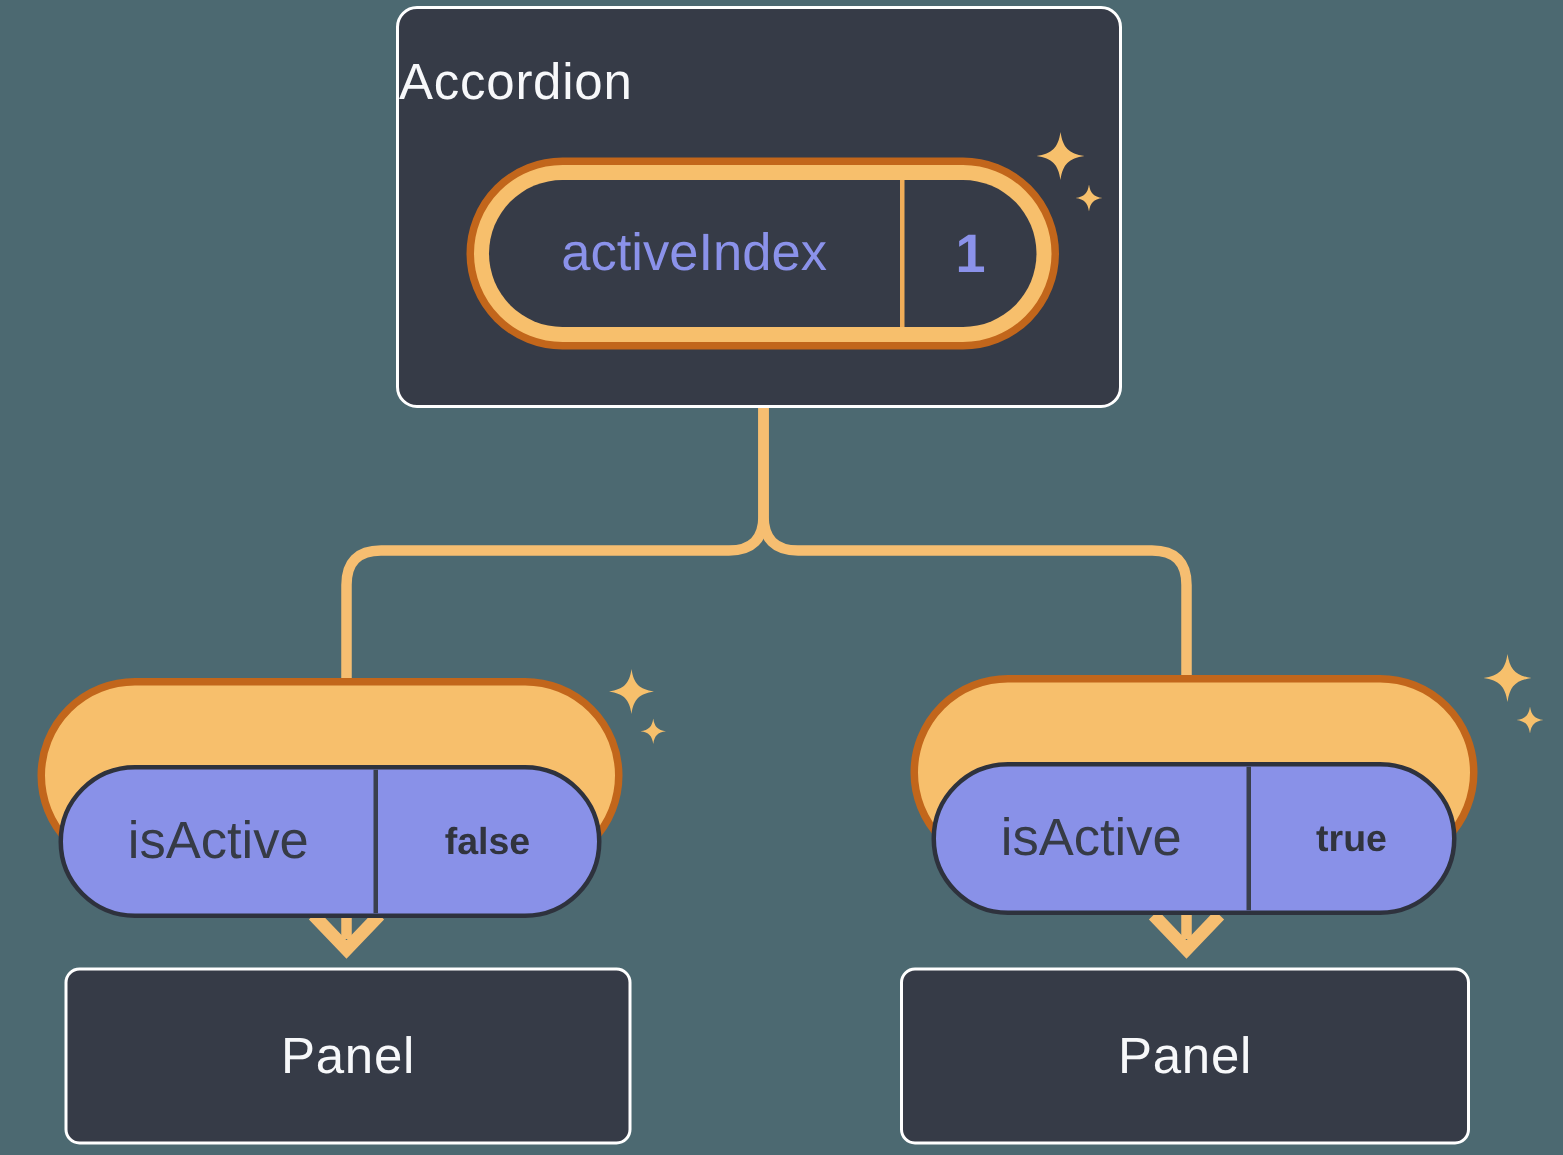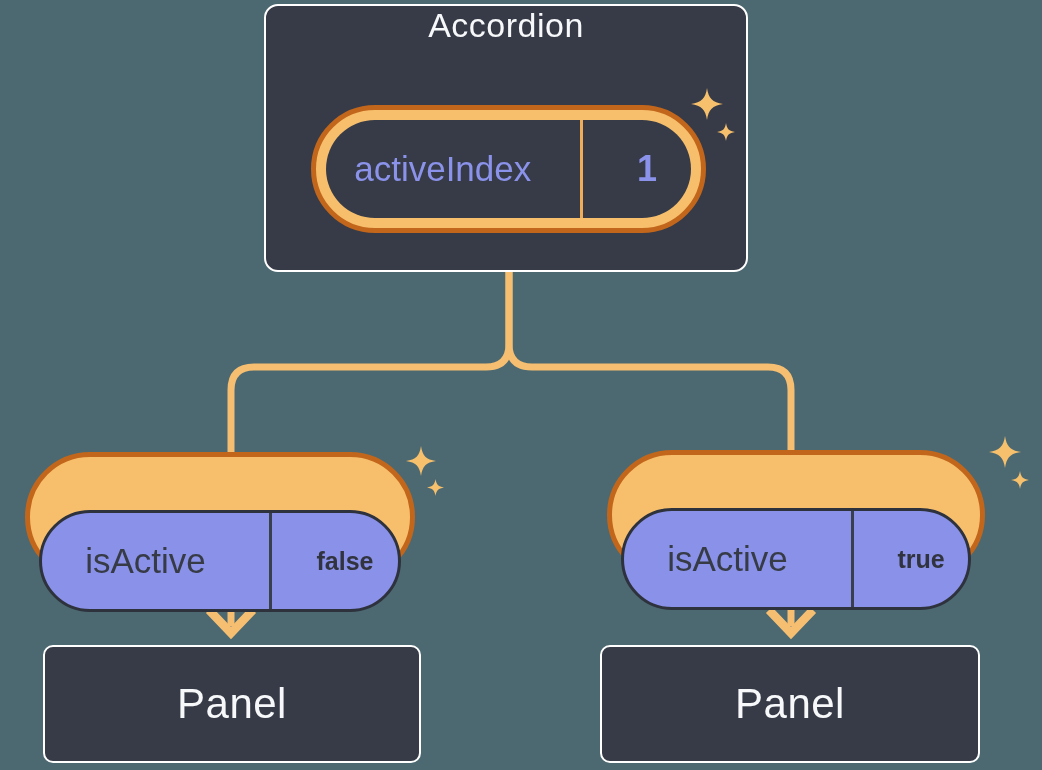--- a/index.html
+++ b/index.html
@@ -10,33 +10,33 @@
   }
   .connector-svg { position:absolute; left:0; top:0; z-index:1; }
 
   
   .component-box {
     position:absolute; box-sizing:border-box; z-index:2;
     background:#363B47; border:2.5px solid #FFFFFF; border-radius:14px;
   }
   .accordion-box { left:264px; top:4px; width:484px; height:268px; }
   .component-title {
-    text-align:center; 
+    margin-top:30px;
     font-size:34px; font-weight:500; letter-spacing:0.5px; color:#F7F8FA;
   }
 
   
   .state-pill {
     position:absolute; left:45px; top:99px; width:395px; height:128px;
     box-sizing:border-box; border-radius:999px;
     background:#F7BF6C; border:5px solid #C2661B; padding:10px;
   }
   .pill-inner {
     width:100%; height:100%; border-radius:999px; box-sizing:border-box;
-    display:flex; align-items:stretch; overflow:hidden;gap:20px;
+    display:flex; align-items:stretch; overflow:hidden;
   }
   .state-pill .pill-inner { background:#363B47; }
   .state-name {
     flex:1; display:flex; align-items:center; justify-content:center;
     color:#8B92EA; font-size:35px;
   }
   .state-divider { width:3.5px; background:#F0AD58; }
   .state-value {
     width:88px; display:flex; align-items:center; justify-content:center;
     color:#8B92EA; font-size:36px; font-weight:700;
@@ -61,21 +61,21 @@
   }
 
   
   .panel-box {
     position:absolute; box-sizing:border-box; z-index:2;
     background:#363B47; border:2.5px solid #FFFFFF; border-radius:10px;
     display:flex; align-items:center; justify-content:center;
   }
   .panel-left  { left:43px;  top:645px; width:378px; height:118px; }
   .panel-right { left:600px; top:645px; width:380px; height:118px; }
-  .panel-title { font-size:42px; font-weight:500; letter-spacing:0.5px; color:#F7F8FA; }
+  .panel-title { font-size:34px; font-weight:500; letter-spacing:0.5px; color:#F7F8FA; }
 
   
   .sparkle { position:absolute; z-index:3; }
   .sp-top-lg   { left:691px; top:88px;  width:32px; height:32px; }
   .sp-top-sm   { left:717px; top:123px; width:18px; height:18px; }
   .sp-left-lg  { left:406px; top:446px; width:30px; height:30px; }
   .sp-left-sm  { left:427px; top:479px; width:17px; height:17px; }
   .sp-right-lg { left:989px; top:436px; width:32px; height:32px; }
   .sp-right-sm { left:1011px; top:471px; width:18px; height:18px; }
 </style>

